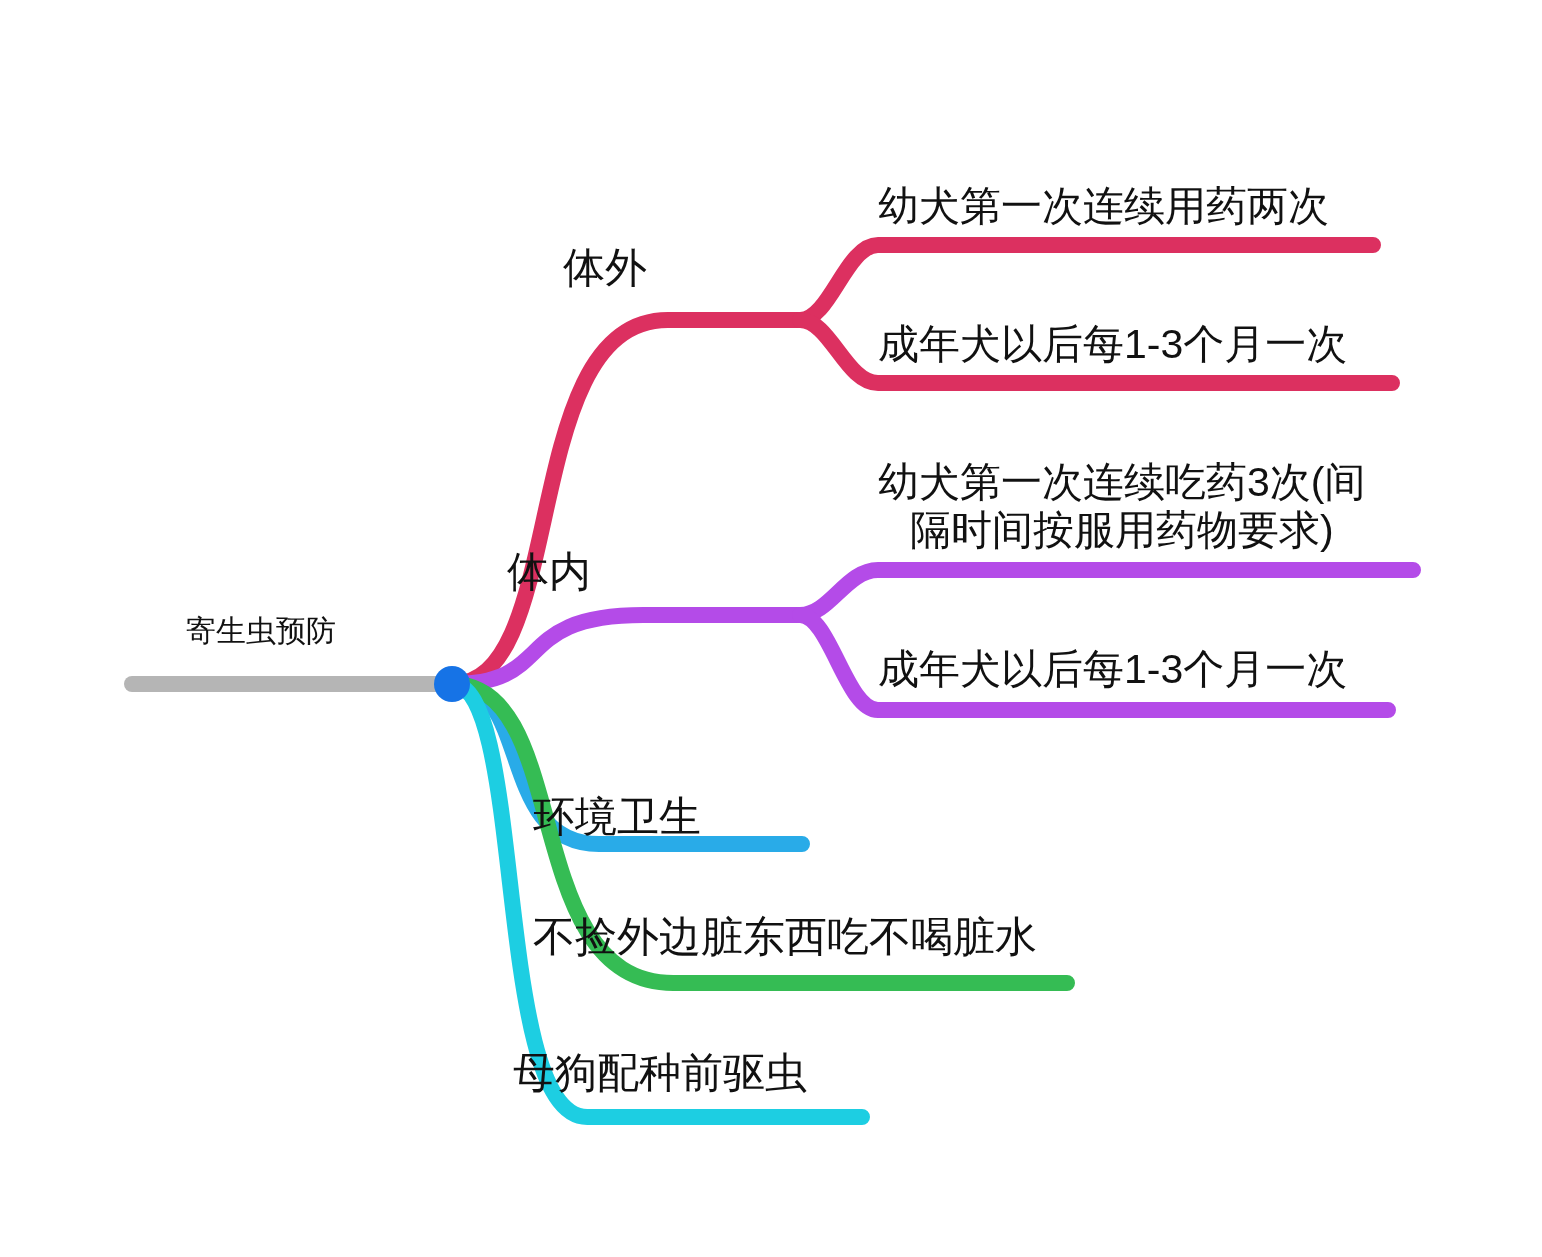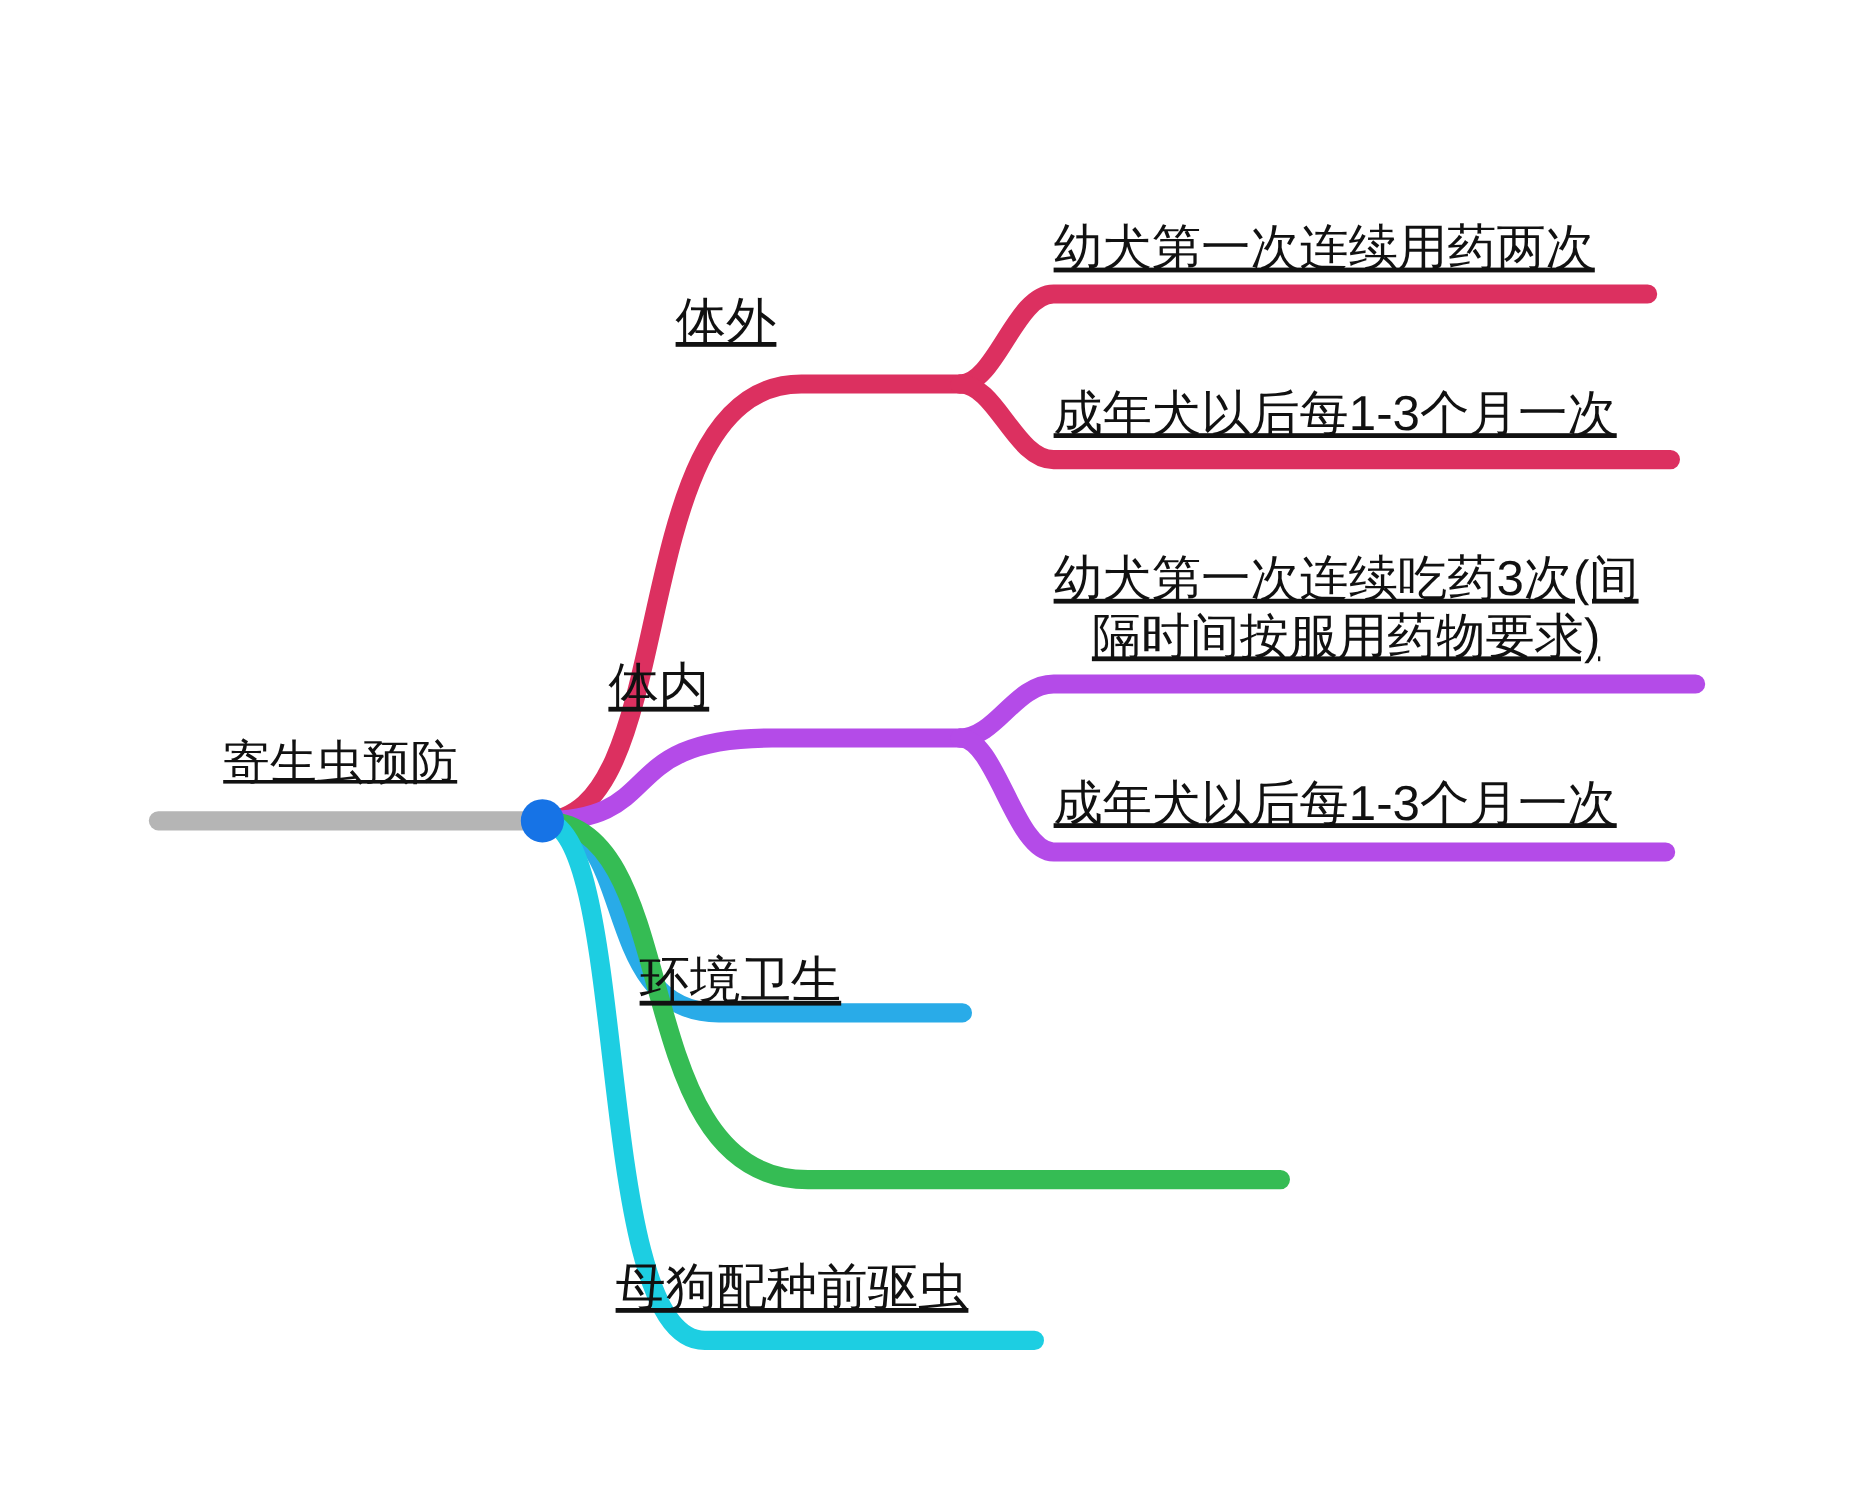--- a/index.html
+++ b/index.html
@@ -25,24 +25,23 @@
     height: 1257px;
   }
   .node-label {
     position: absolute;
     color: #111111;
     font-size: 42px;
     line-height: 1.18;
     white-space: pre;
     letter-spacing: 0px;
     font-weight: 400;
-    text-decoration: underline;
   }
   .node-label.root-label {
-    font-size: 39px;
+    font-size: 30px;
   }
   .node-label.leaf-label {
     font-size: 41px;
   }
   .node-label.multiline {
     white-space: pre-line;
   }
 </style>
 </head>
 <body>
@@ -78,16 +77,17 @@
 
   <div class="node-label" id="lbl-b1" style="left: 507px; top: 547px;">体内</div>
 
   <div class="node-label leaf-label multiline" id="lbl-b1c0" style="left: 878px; top: 458px; text-align: center;">幼犬第一次连续吃药3次(间
 隔时间按服用药物要求)</div>
 
   <div class="node-label leaf-label" id="lbl-b1c1" style="left: 878px; top: 645px;">成年犬以后每1-3个月一次</div>
 
   <div class="node-label" id="lbl-b2" style="left: 533px; top: 792px;">环境卫生</div>
 
+  <div class="node-label" id="lbl-b3" style="left: 533px; top: 912px;">不捡外边脏东西吃不喝脏水</div>
 
   <div class="node-label" id="lbl-b4" style="left: 513px; top: 1048px;">母狗配种前驱虫</div>
 
 </div>
 
 </body></html>

